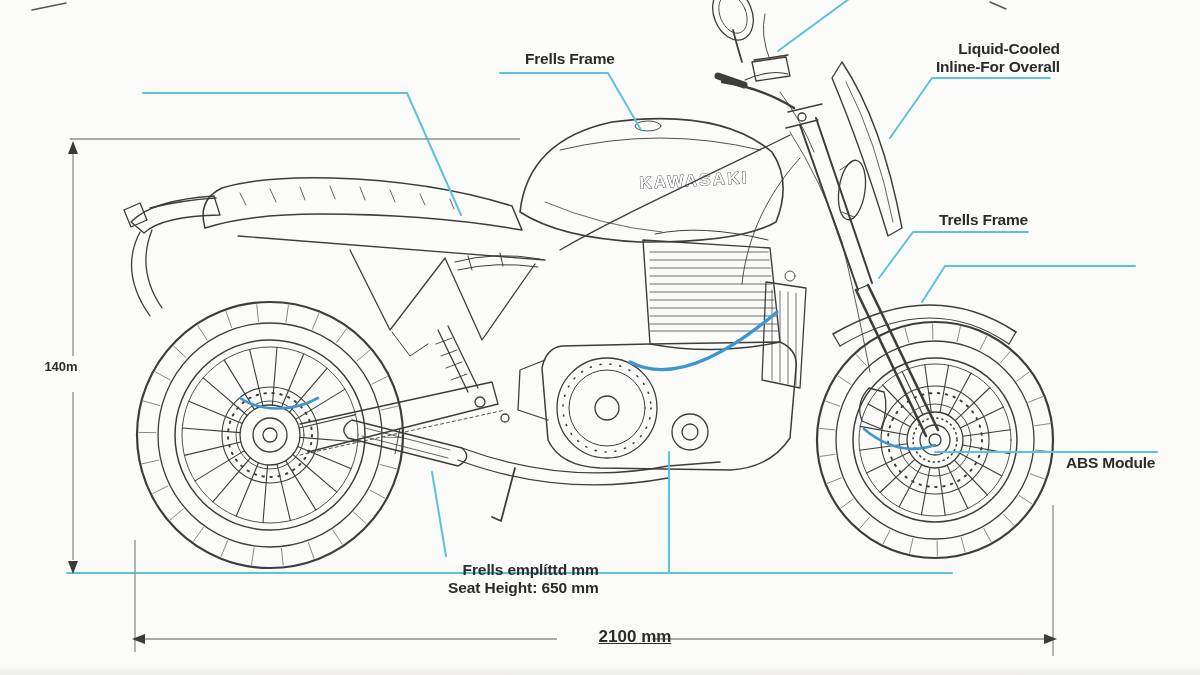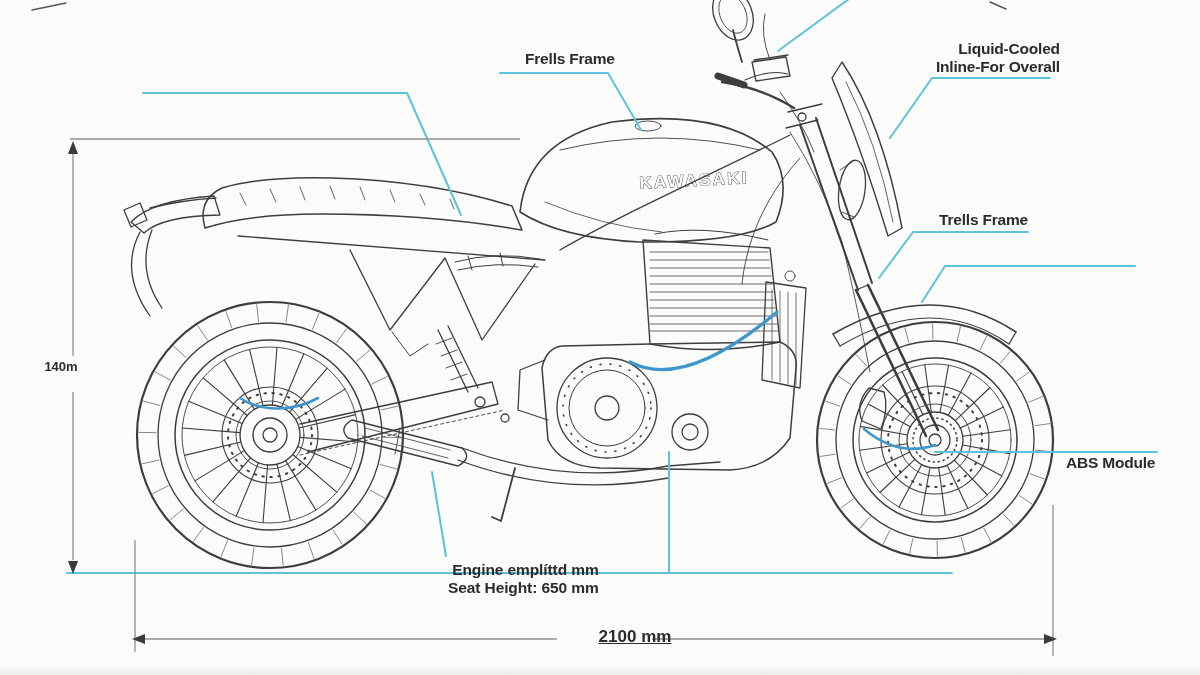--- a/index.html
+++ b/index.html
@@ -302,18 +302,18 @@
     <div>Liquid-Cooled</div>
     <div>Inline-For Overall</div>
   </div>
   <div class="lbl" style="left:939px;top:211px;">Trells Frame</div>
   <div class="lbl" style="left:1066px;top:429px;margin-top:25px;">ABS Module</div>
 
   <div class="dimtxt" style="left:30px;top:360px;width:62px;font-size:13px;">140m</div>
   <div class="dimtxt" style="left:588px;top:628px;width:94px;text-decoration:underline;">2100 mm</div>
 
   <div class="lbl two" style="left:448px;top:561px;letter-spacing:-0.1px;">
-    <div>Engine emplíttd mm</div>
+    <div>Frells emplíttd mm</div>
     <div>Seat Height: 650 mm</div>
   </div>
 
   <div class="bottom-fade"></div>
 </div>
 
 </body></html>

